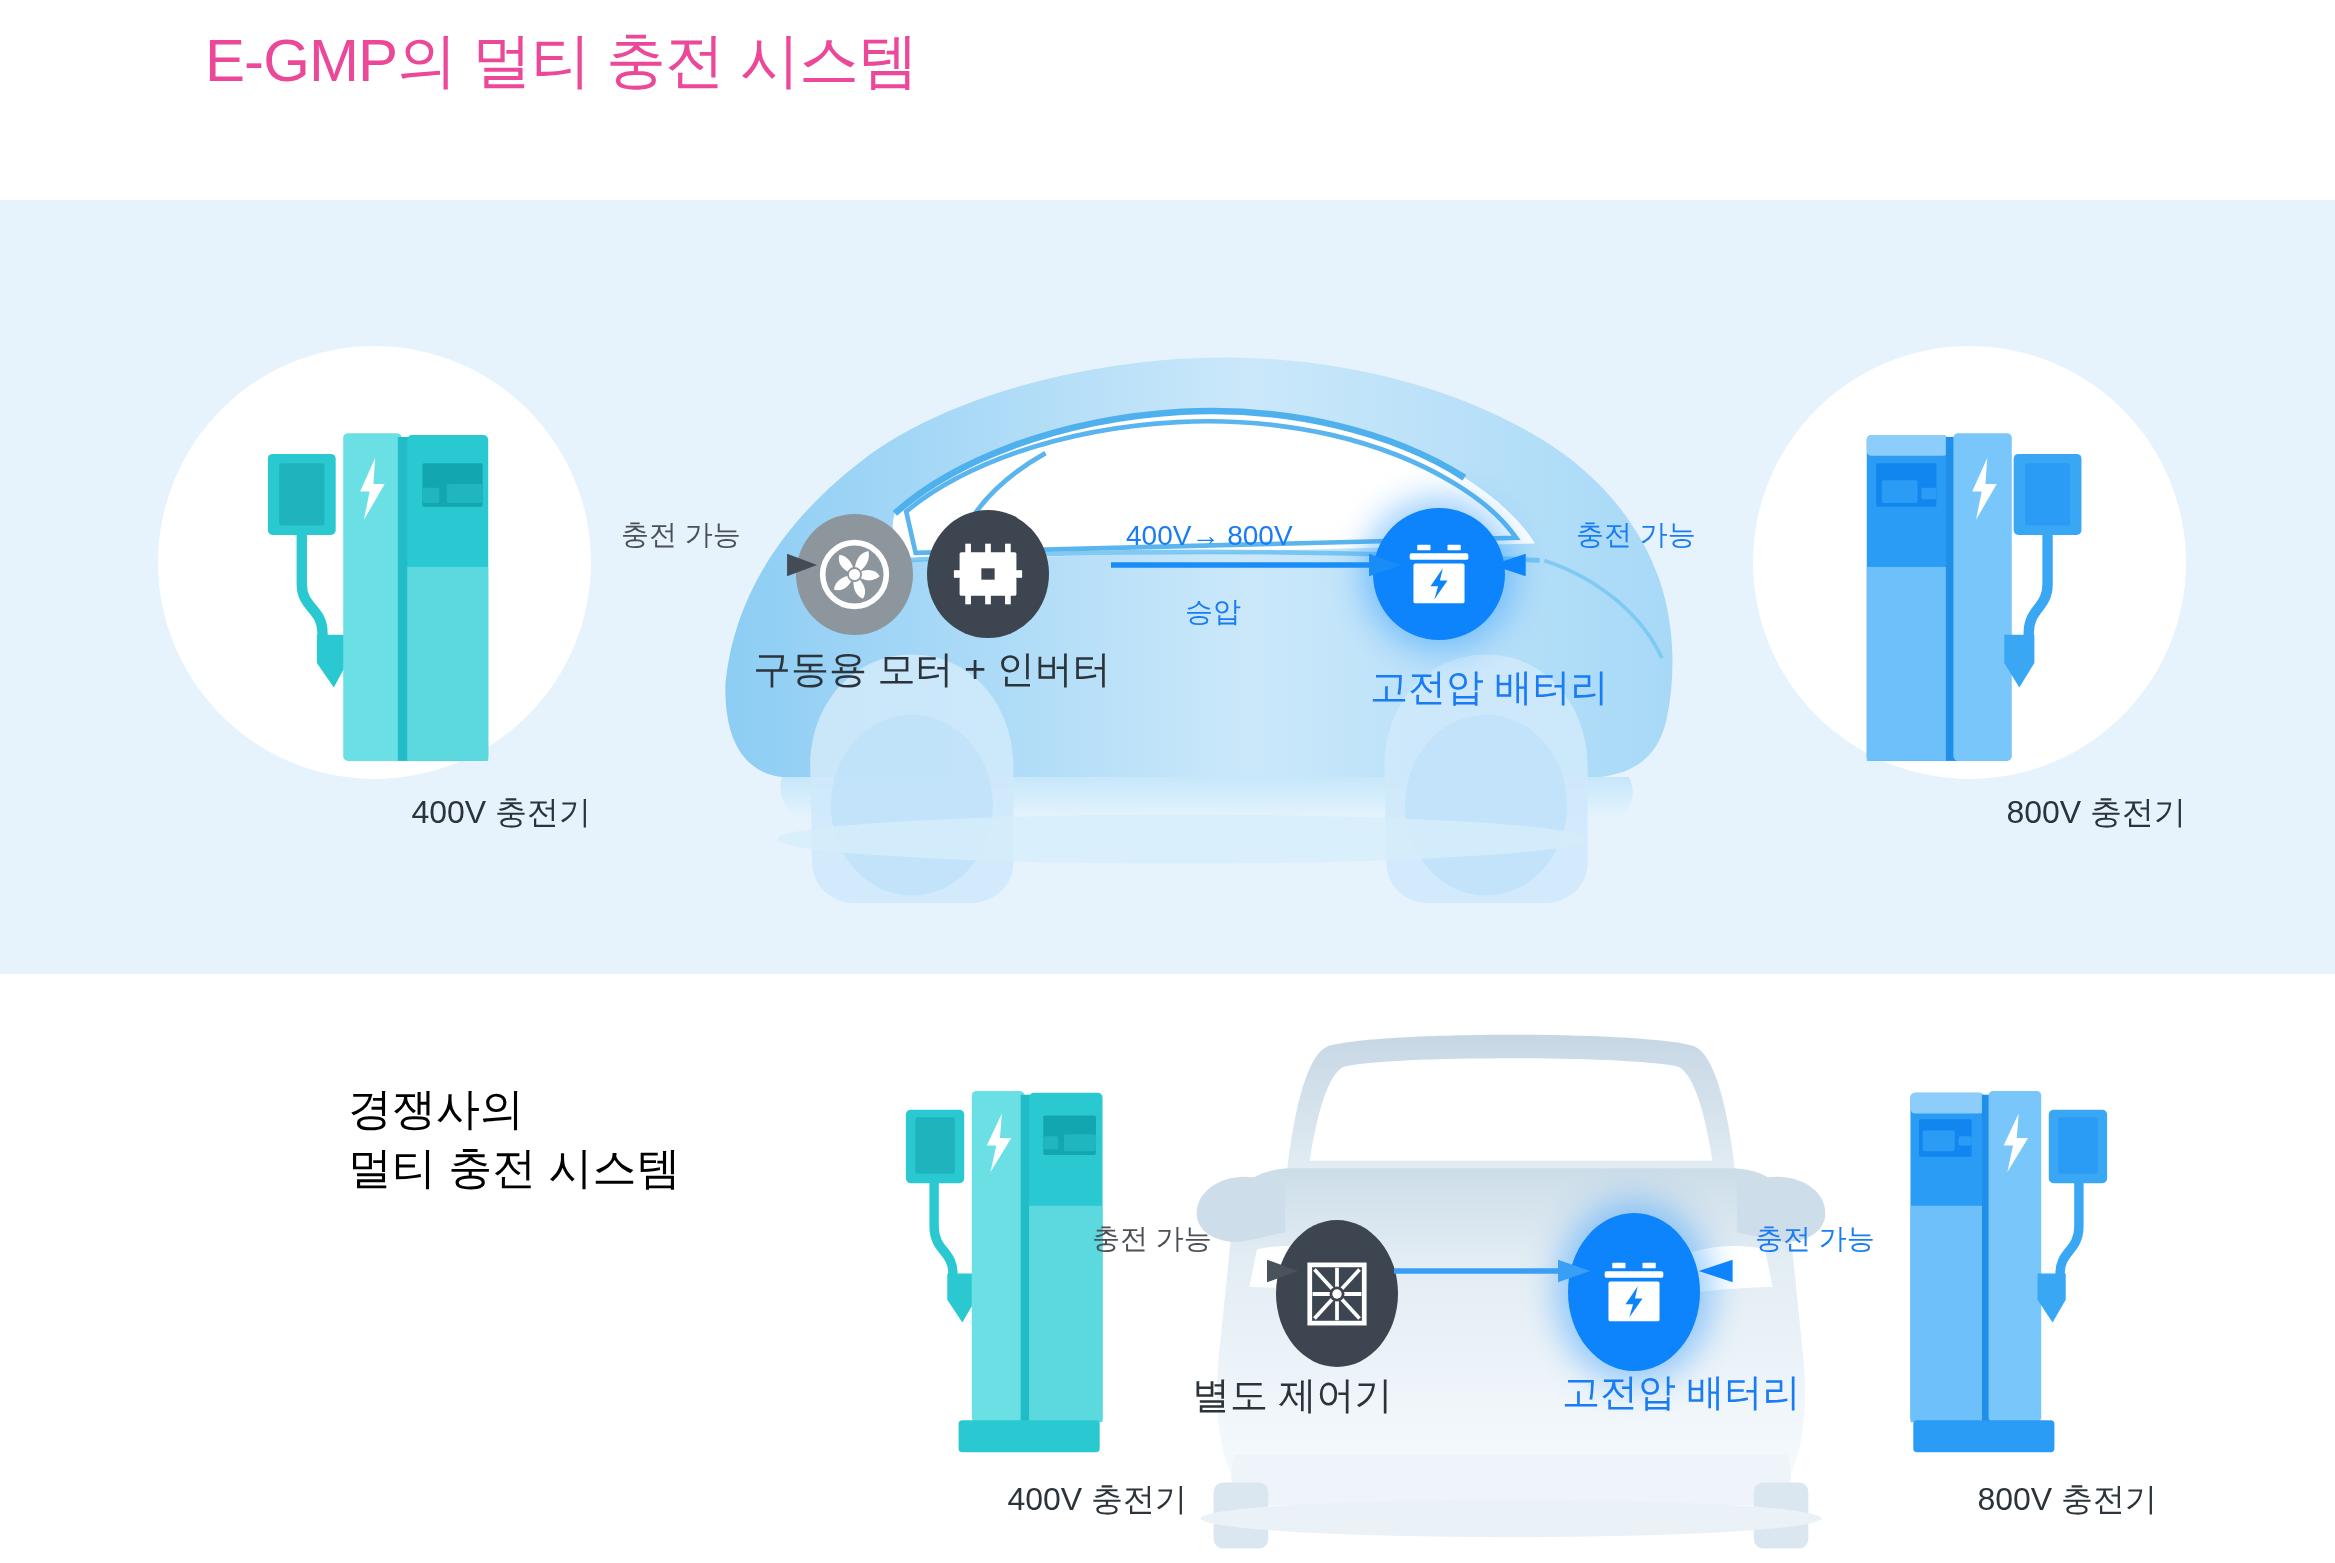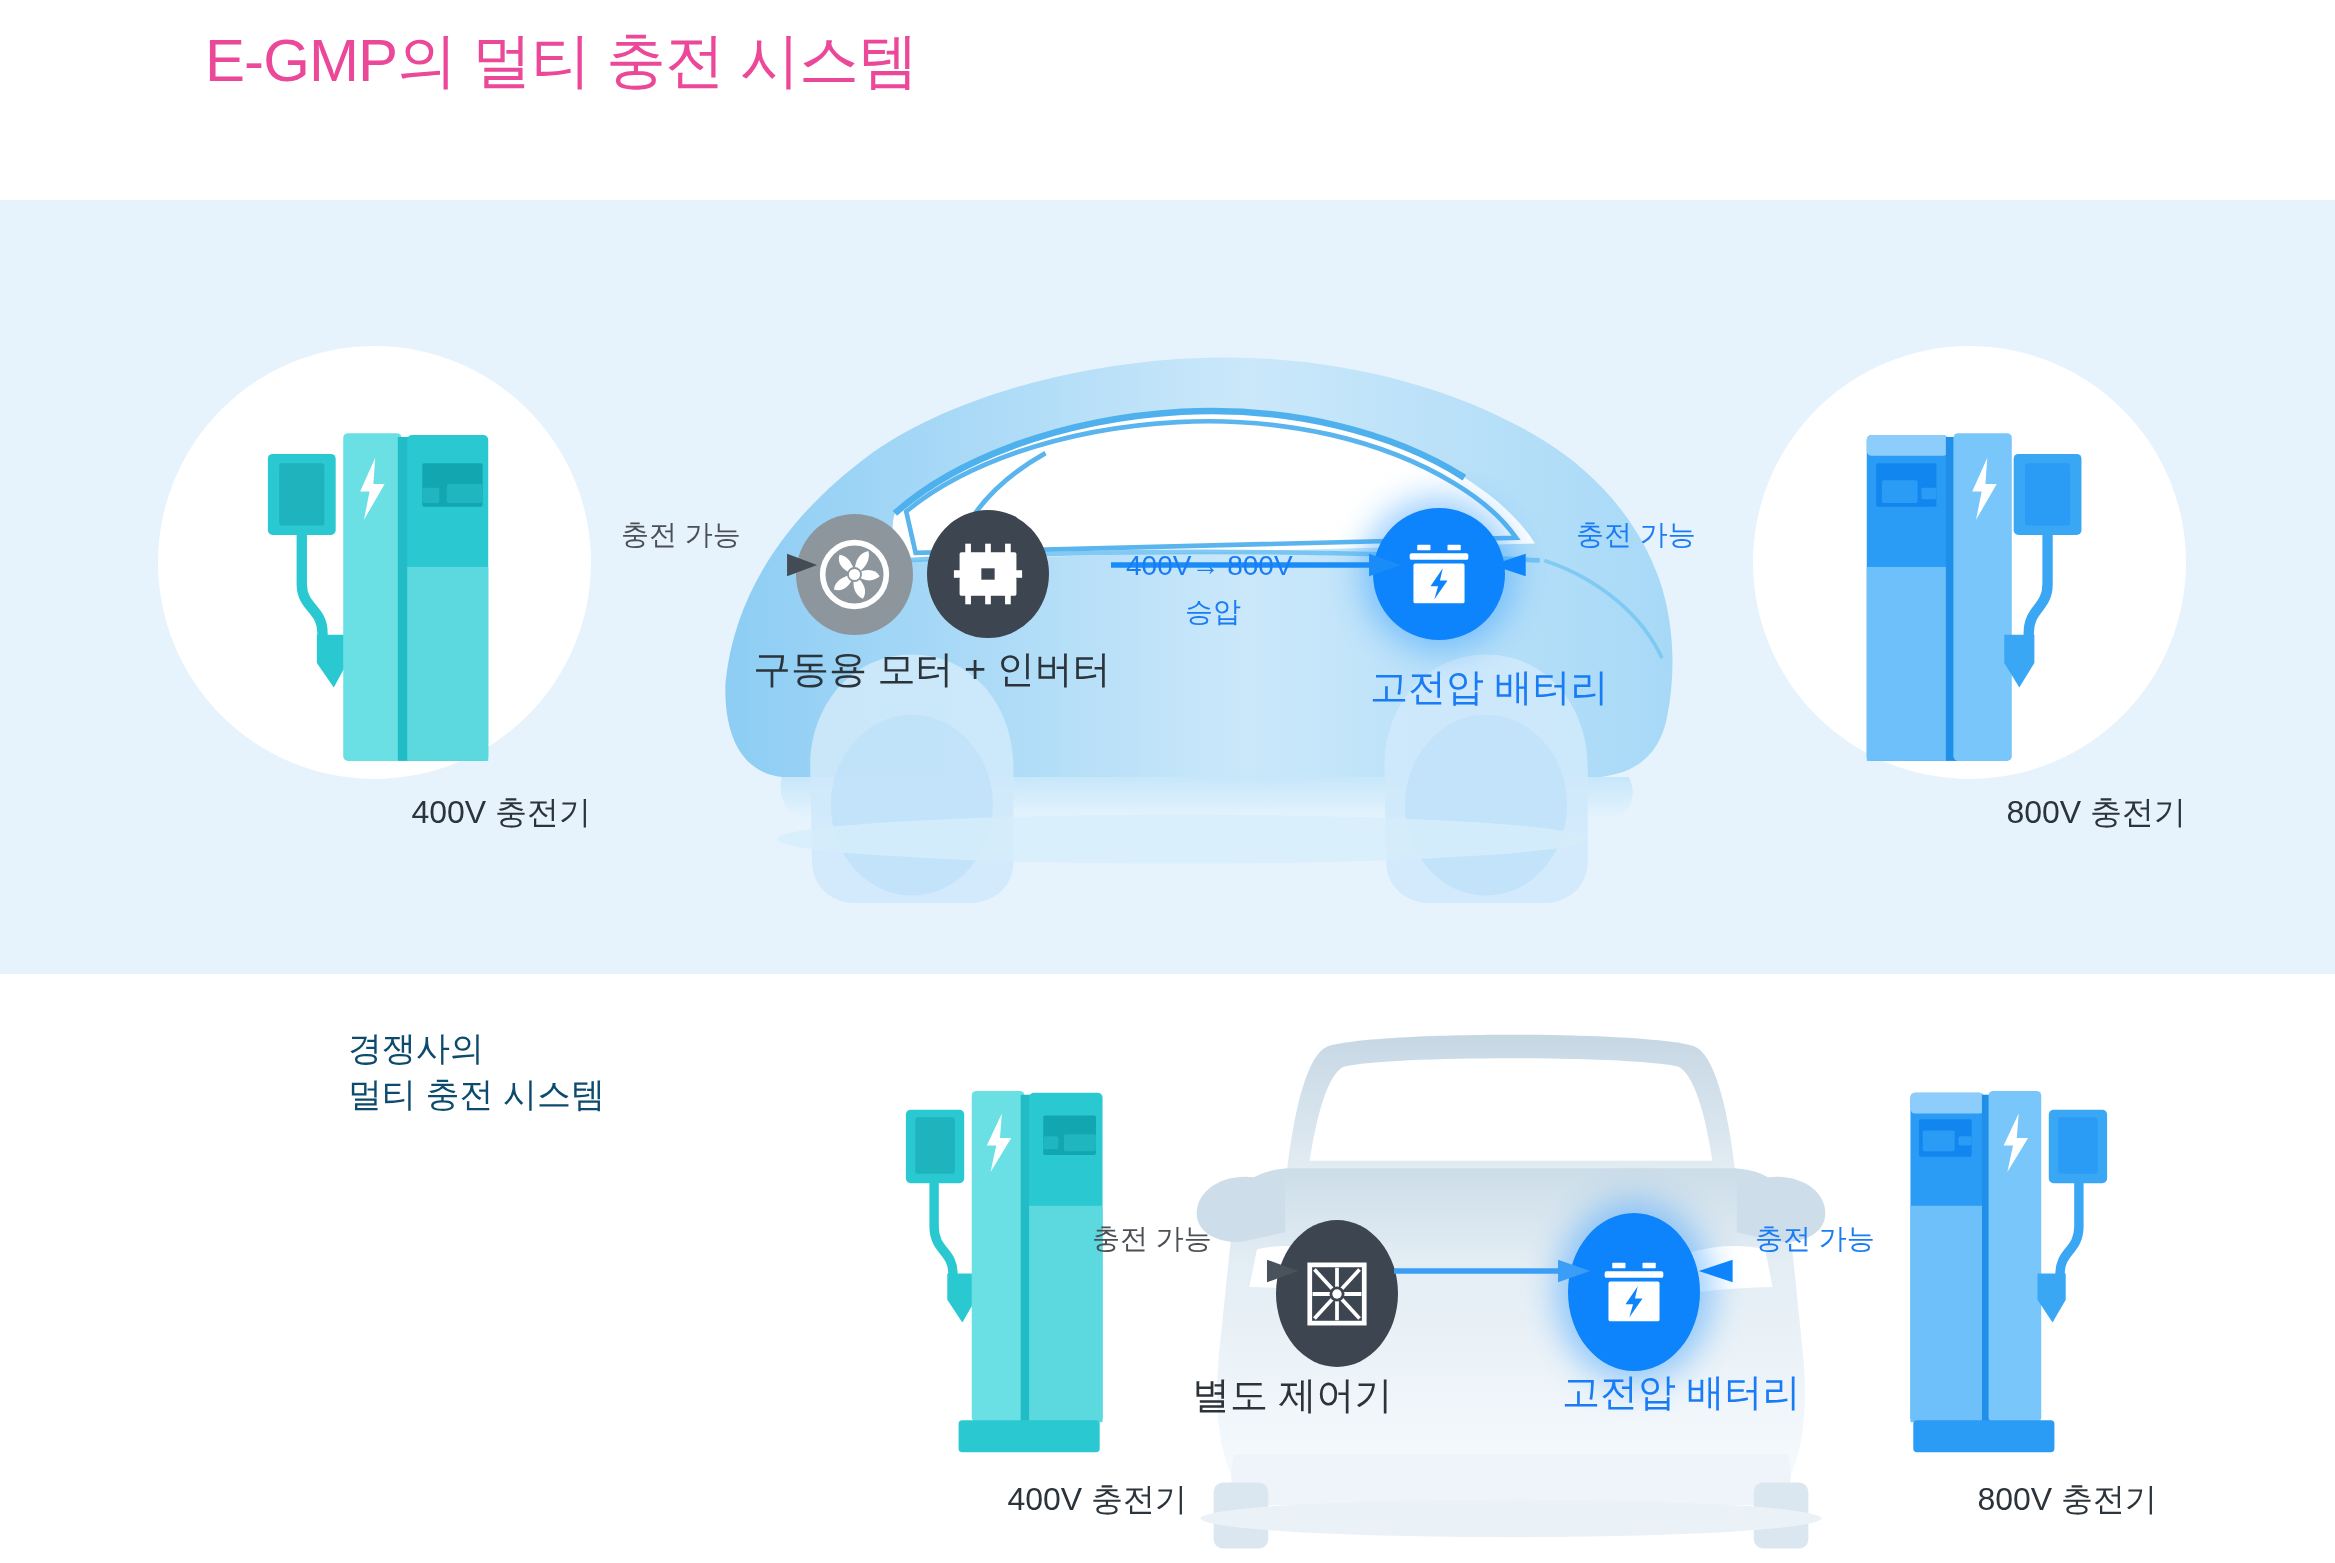--- a/index.html
+++ b/index.html
@@ -120,38 +120,38 @@
     text-align:right;
   }
 
   #label-motor-inverter { left:753px;  top:644px;  }
   #label-battery-top    { left:1335px; top:662px;  }
   #label-controller     { left:1192px; top:1370px; }
   #label-battery-bottom { left:1527px; top:1367px; }
 
   #label-charge-left-top   { left:621px;  top:516px; }
   #label-charge-right-top  { left:1576px; top:516px; }
-  #label-volt-convert      { left:1126px; top:520px;margin-top:30px; }
+  #label-volt-convert      { left:1126px; top:520px; }
   #label-boost             { left:1185px; top:593px; }
 
   #label-charge-left-bottom  { left:1092px; top:1220px; }
   #label-charge-right-bottom { left:1755px; top:1220px; }
 
   #caption-charger-400-top    { left:158px;  top:791px;  width:433px; }
   #caption-charger-800-top    { left:1753px; top:791px;  width:433px; }
   #caption-charger-400-bottom { left:810px;  top:1478px; width:377px; }
   #caption-charger-800-bottom { left:1780px; top:1478px; width:377px; }
 
   
   #section2-heading {
     position:absolute;
-    left:348px; top:1026px;
-    font-size:34px;
+    left:348px; top:1080px;
+    font-size:44px;
     line-height:1.34;
-    color:#0c4a6e;
+    color:#000000;
     white-space:pre-line;
   }
 
   
   .arrow-wrap { position:absolute; }
 
   #arrow-left-top      { left:584px;  top:546px;  width:235px; height:38px; }
   #arrow-right-top     { left:1488px; top:546px;  width:245px; height:38px; }
   #arrow-boost         { left:1111px; top:546px;  width:292px; height:38px; }
   #arrow-left-bottom   { left:1050px; top:1252px; width:250px; height:38px; }

